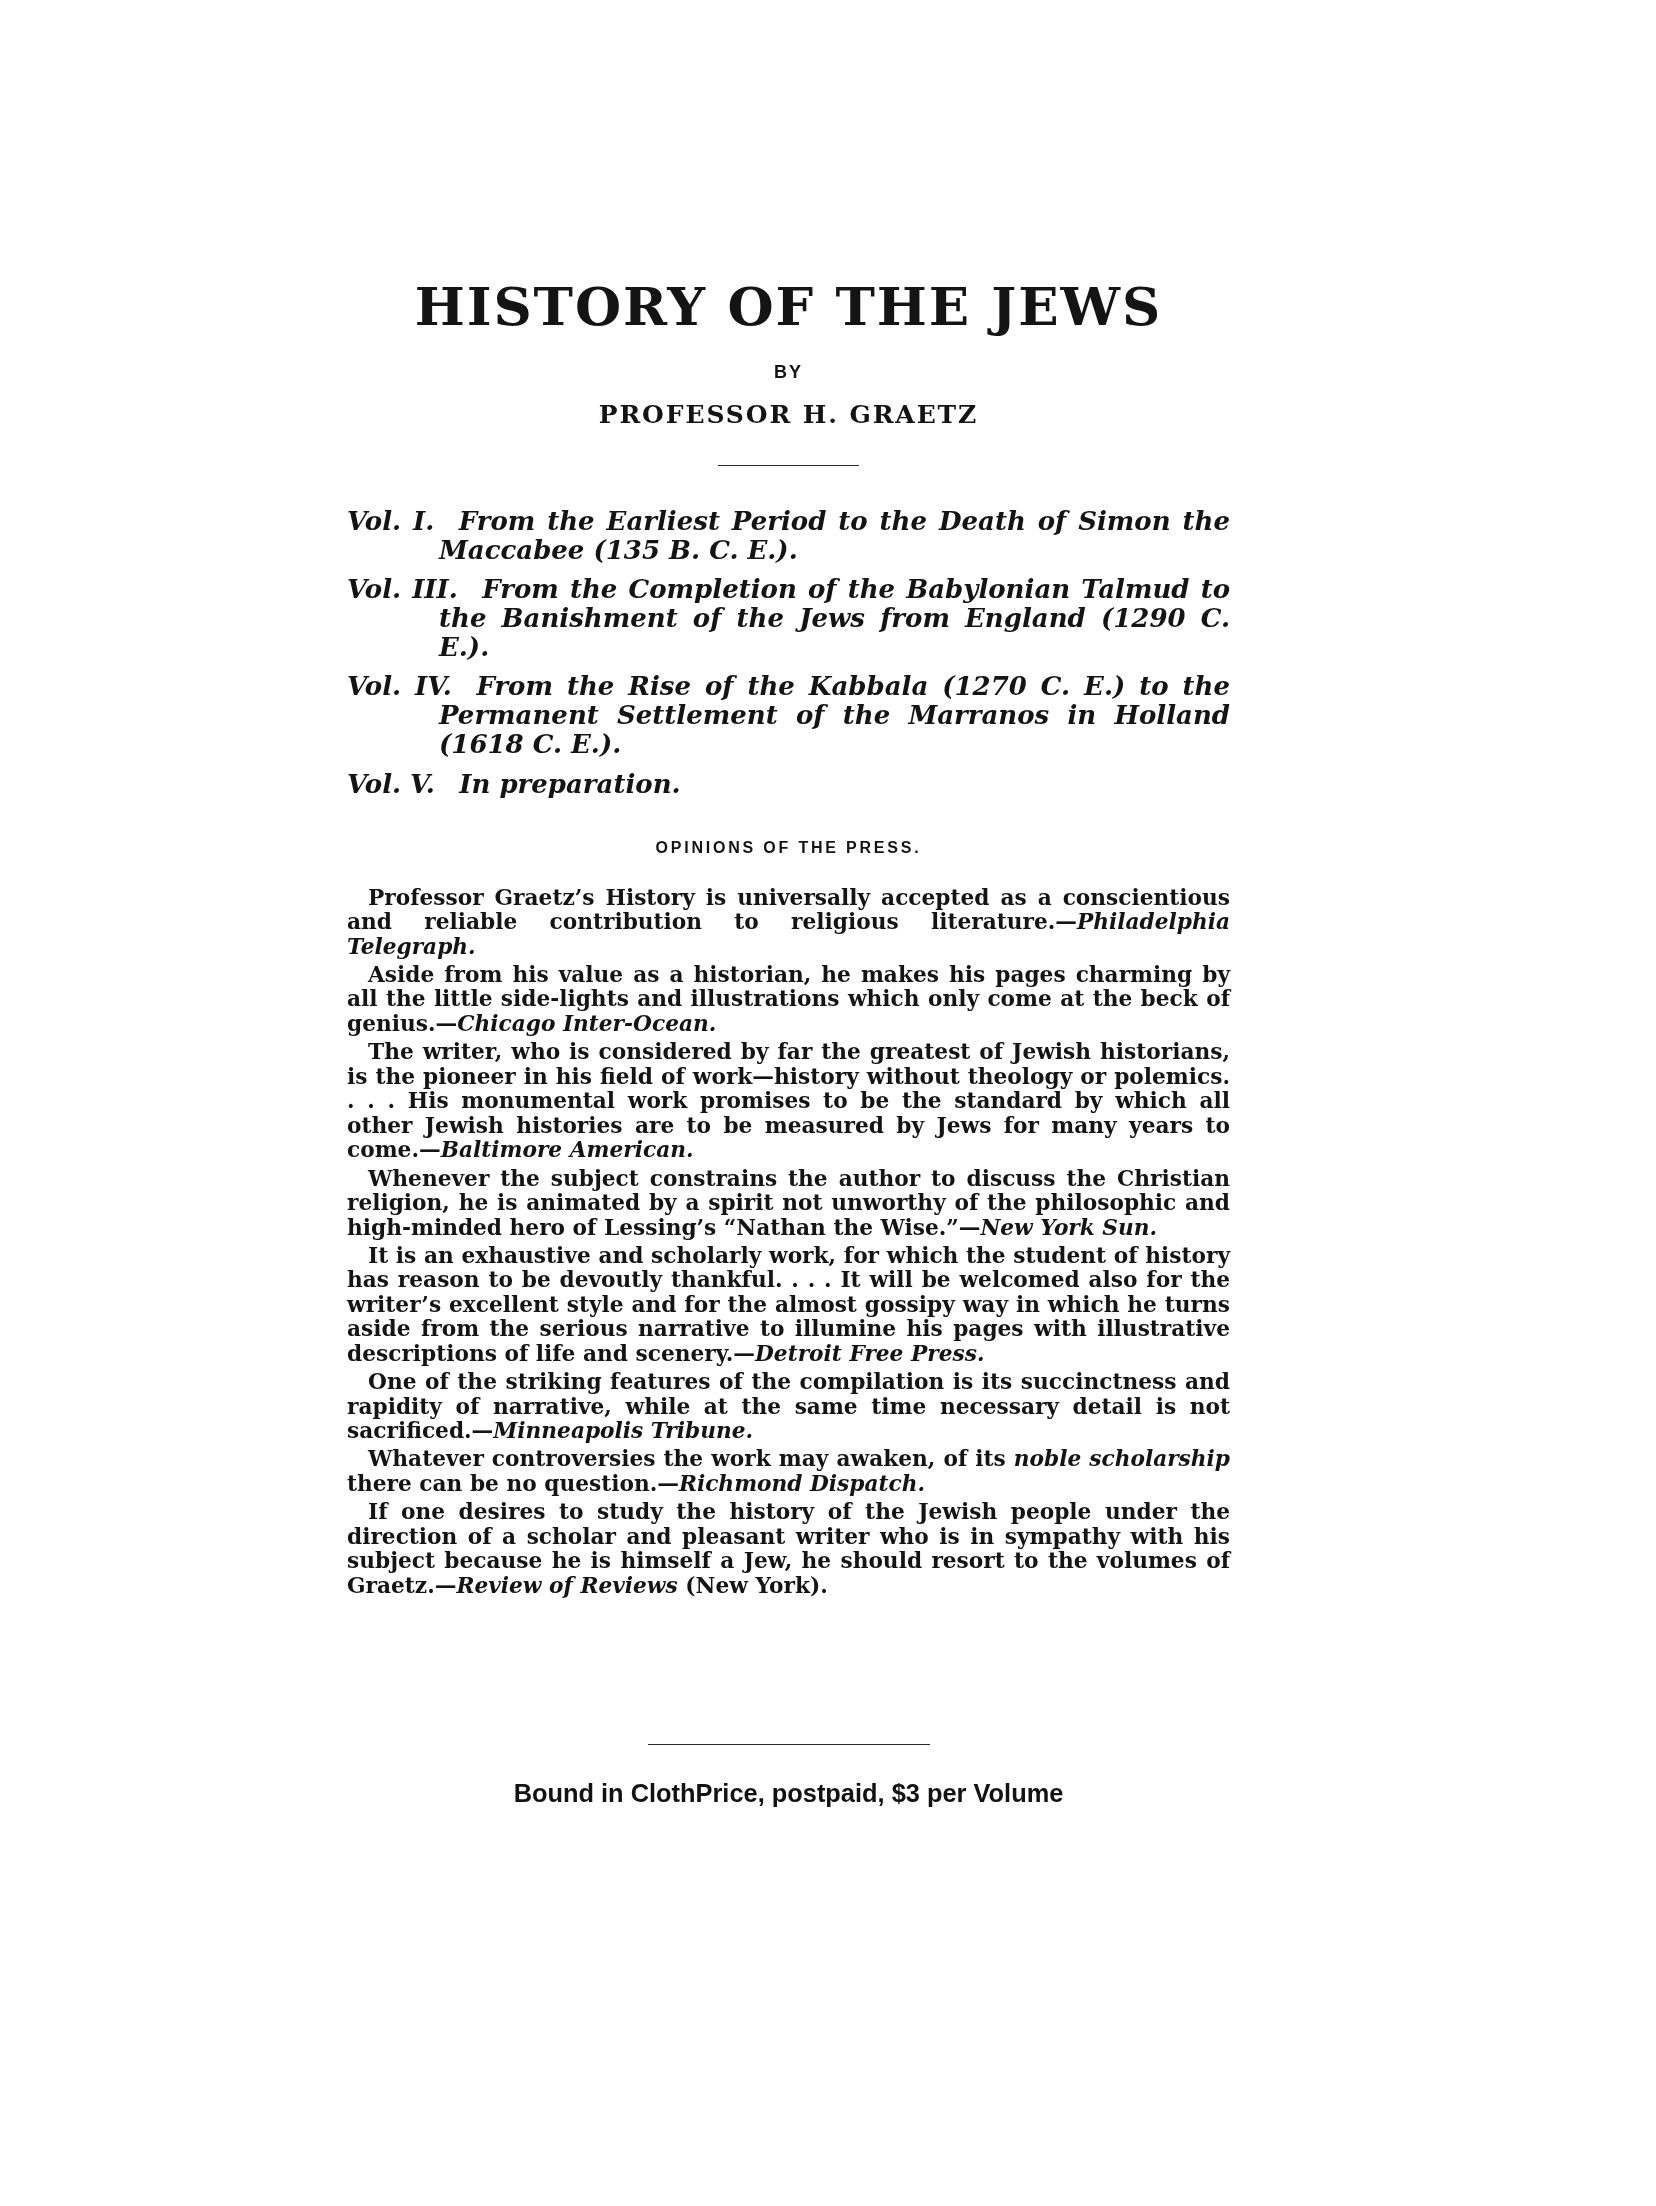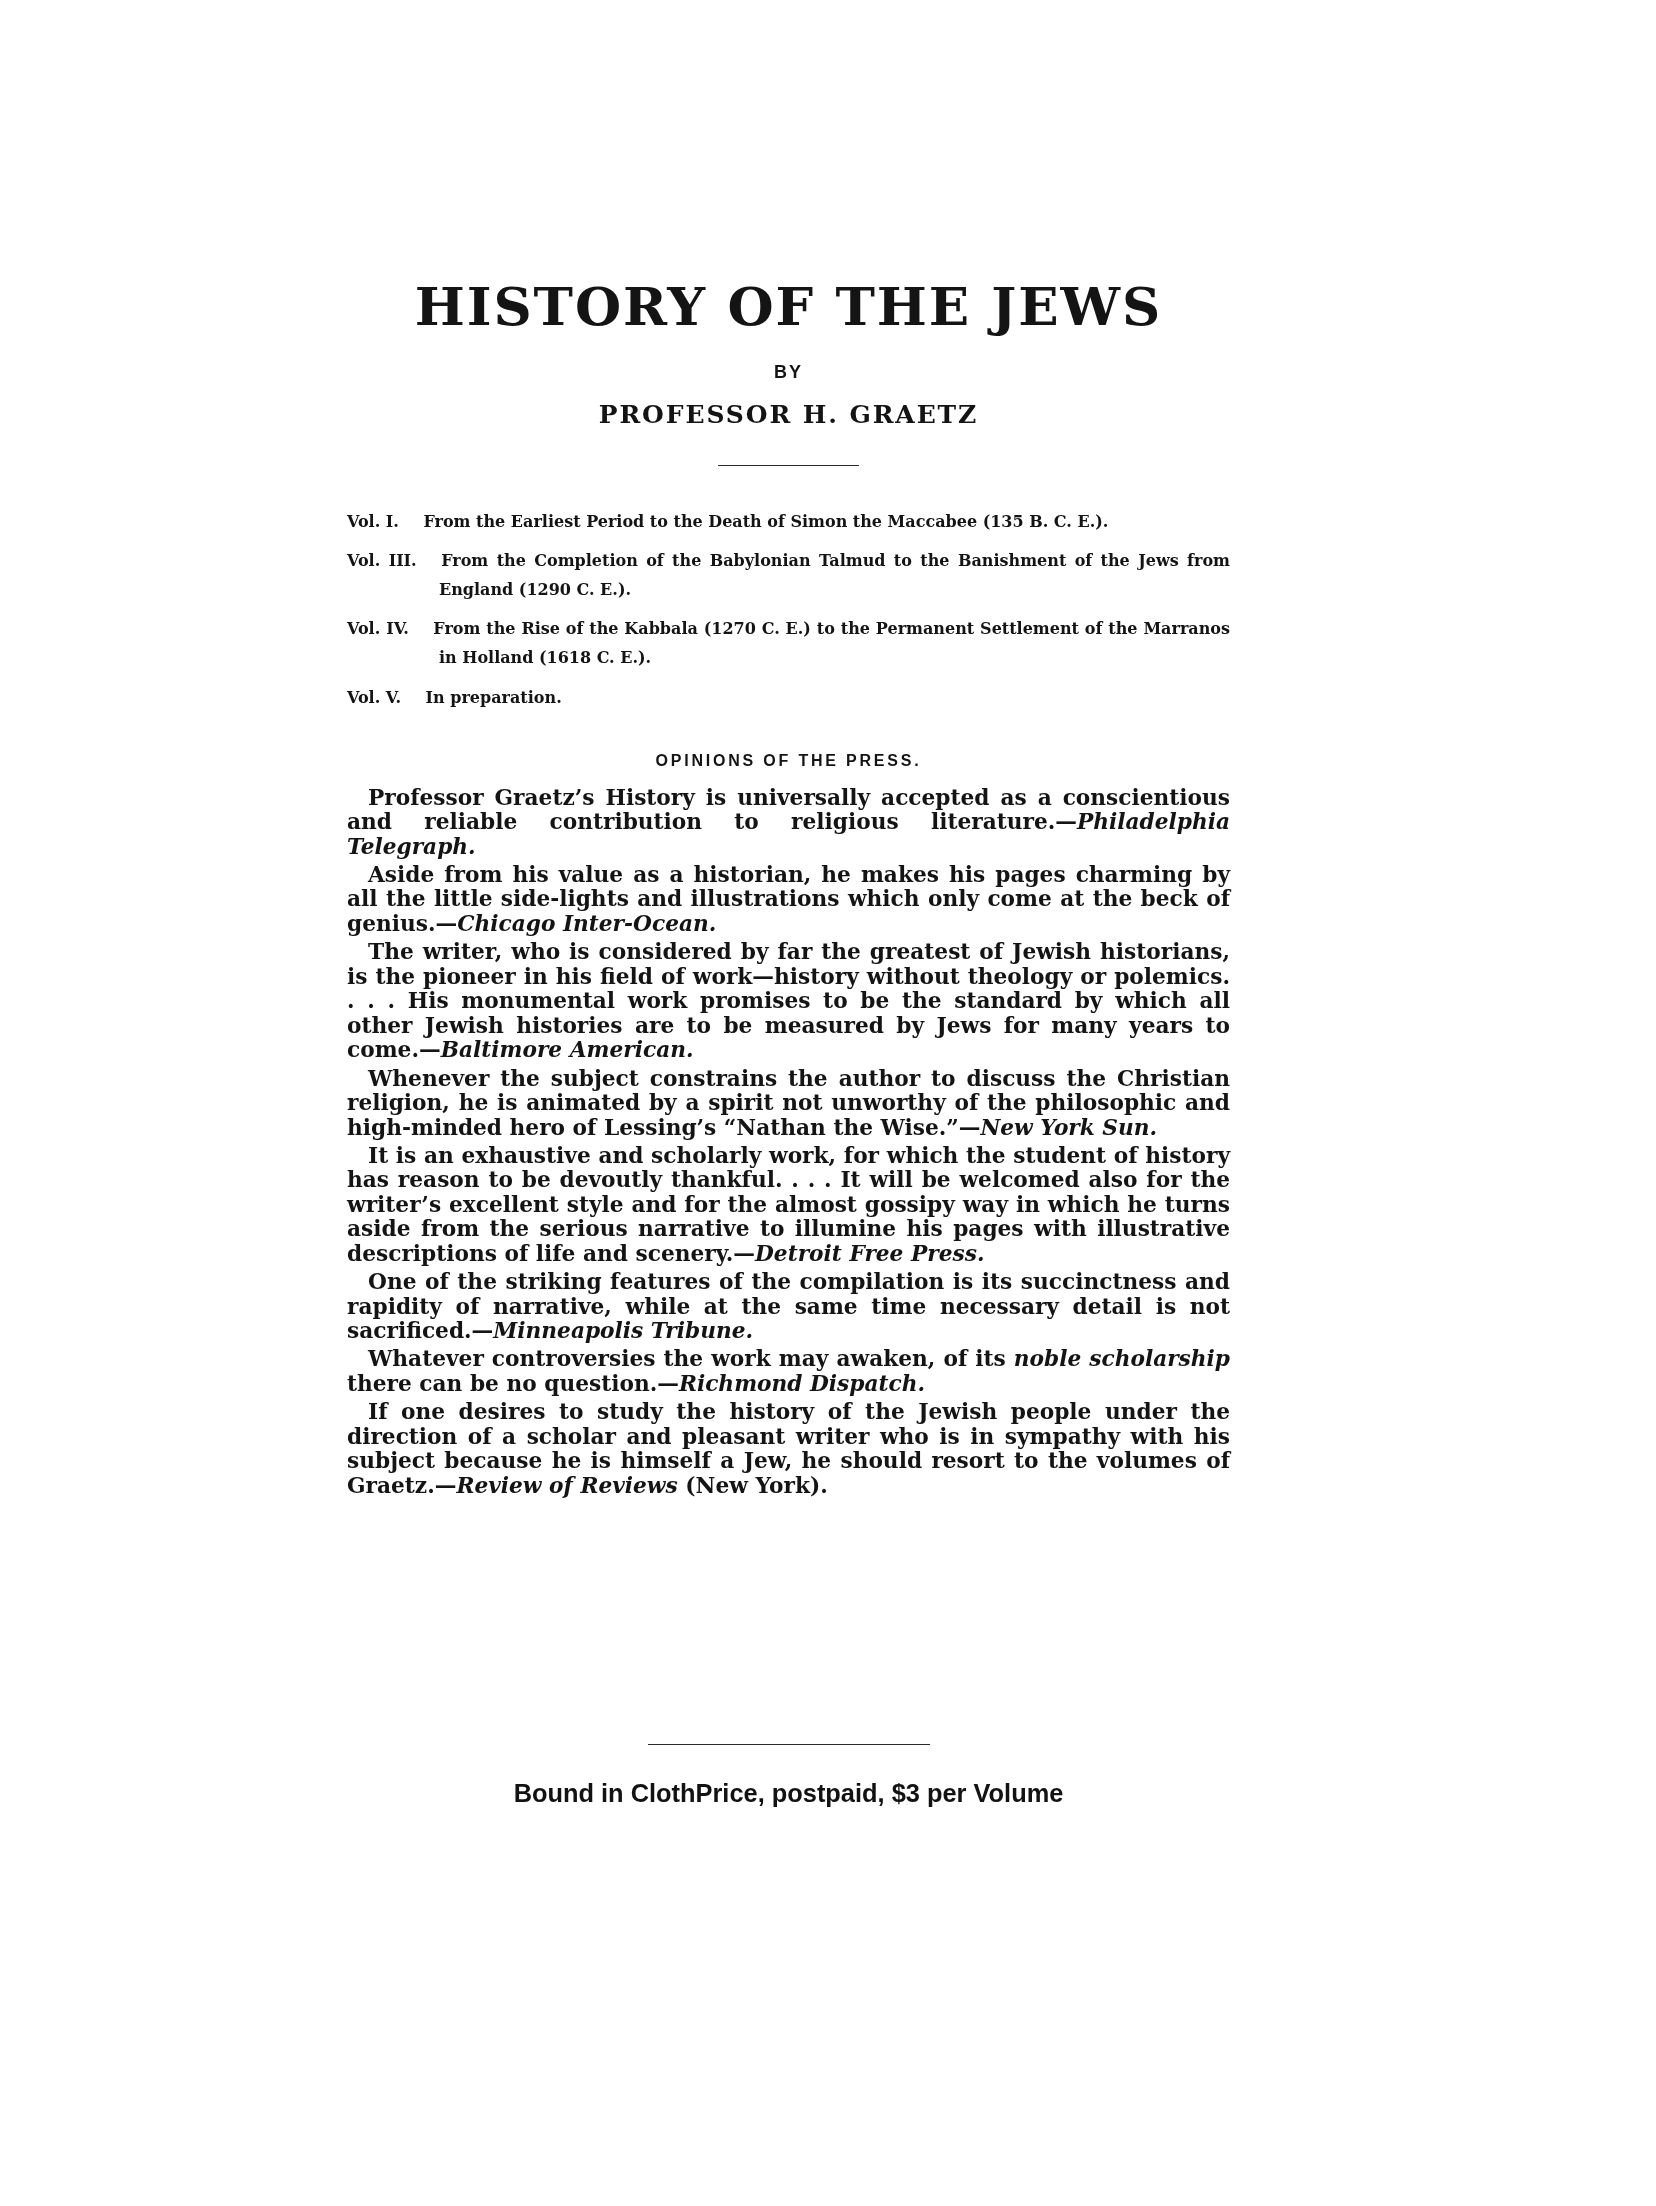--- a/index.html
+++ b/index.html
@@ -44,35 +44,36 @@
     letter-spacing: 1.9px;
     font-family: "DejaVu Serif", serif;
   }
   .rule { border: 0; border-top: 1.9px solid #2a2a2a; }
   .rule-short { width: 141px; margin: 36px auto 0 auto; }
   .volumes { margin-top: 41px; }
   .vol {
     margin: 0 0 10.4px 0;
     padding-left: 92px;
     text-indent: -92px;
-    font-size: 16px;
+    font-size: 26px;
     line-height: 29px;
     font-weight: 700;
     text-align: justify;
+    font-style: italic;
   }
   .vol-num { margin-right: 24.5px; }
   .opinions-heading {
     margin: 40px 0 0 0;
     text-align: center;
     font-family: "Liberation Sans", sans-serif;
     font-size: 16px;
     font-weight: 700;
     letter-spacing: 2.8px;
   }
-  .opinions { margin-top: 16px; }
+  .opinions { margin-top: 29px; }
   .op {
     margin: 0 0 3.8px 0;
     font-size: 21.7px;
     line-height: 24.5px;
     font-weight: 700;
     text-align: justify;
     text-indent: 21px;
   }
   .op i { font-style: italic; }
   .footer-wrap {

